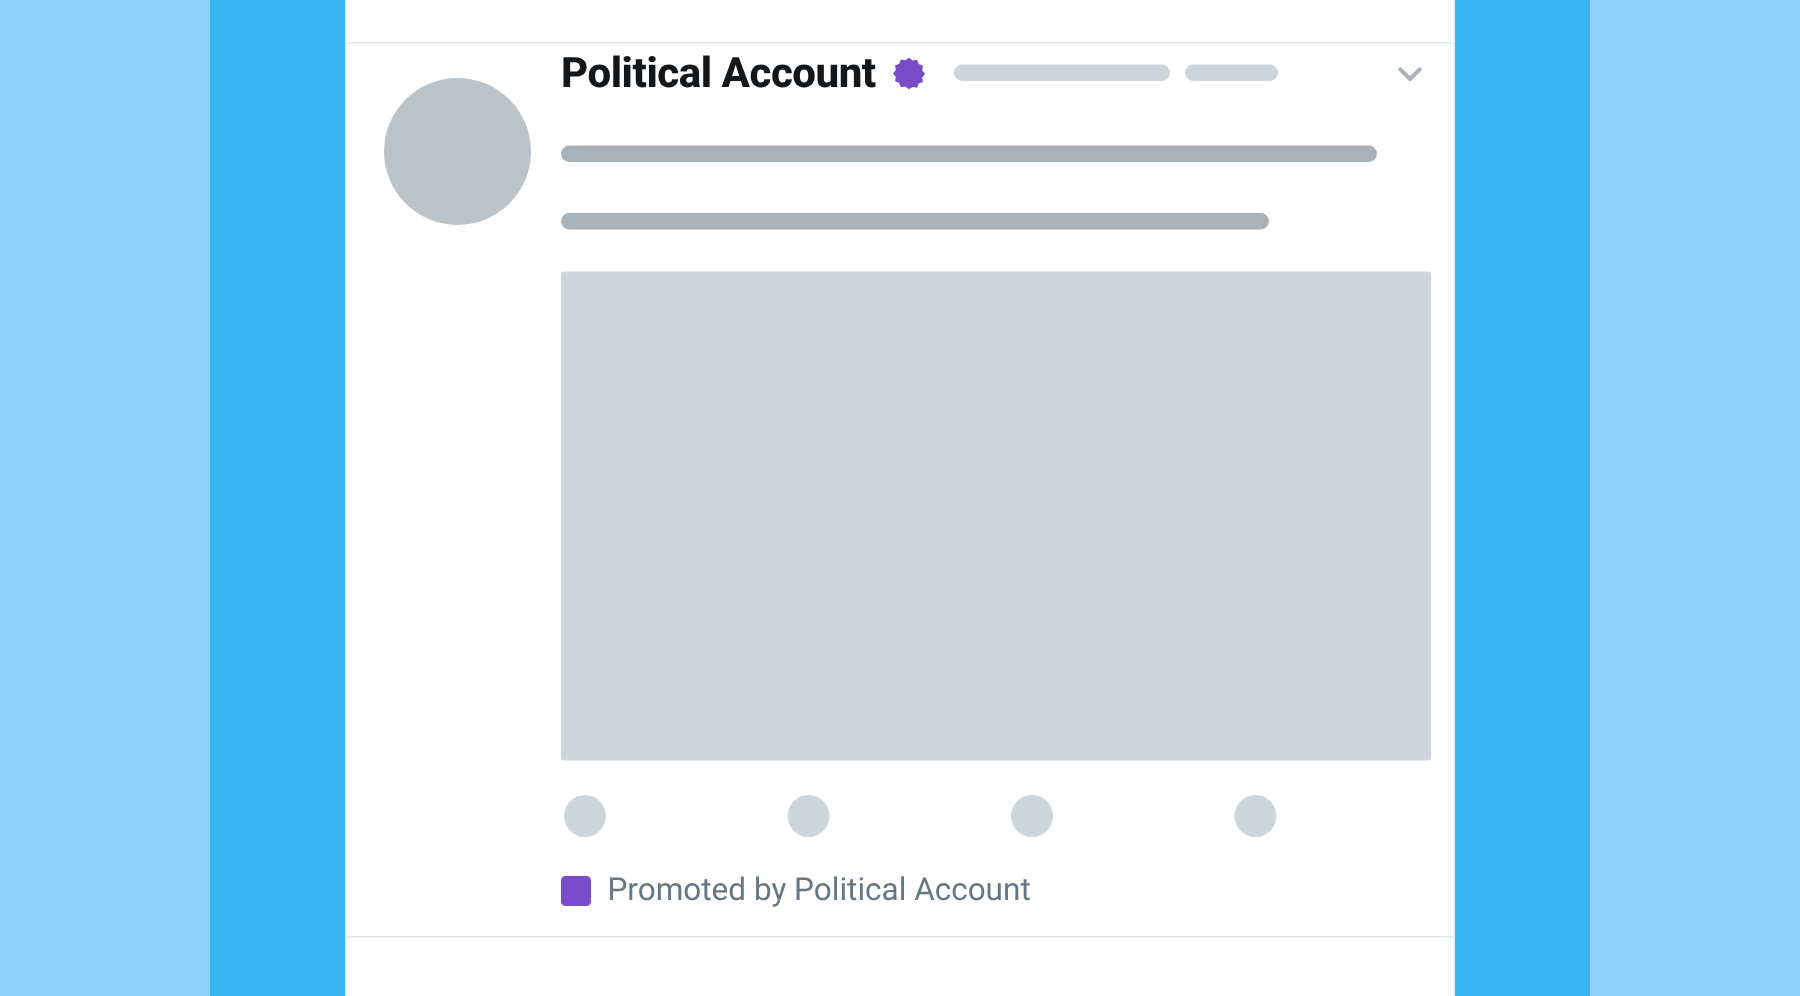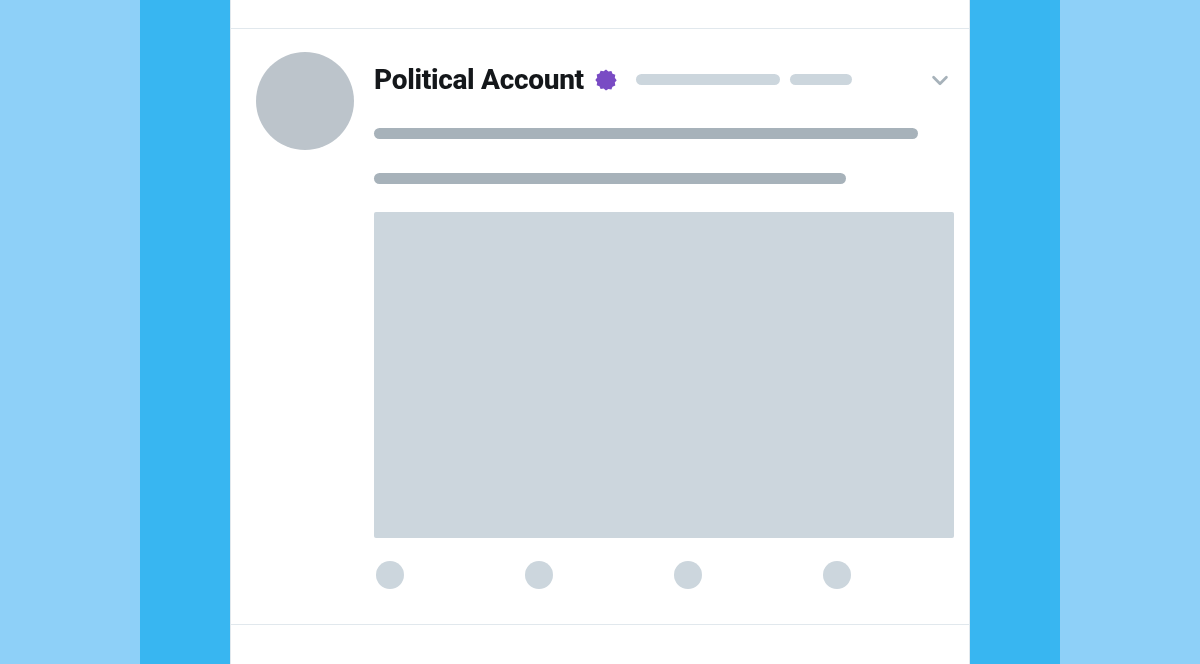--- a/index.html
+++ b/index.html
@@ -54,21 +54,21 @@
       left: 25px;
       top: 52px;
       width: 98px;
       height: 98px;
       border-radius: 50%;
       background: #bcc4cb;
     }
     .content {
       position: absolute;
       left: 143px;
-      top: 63px;
+      top: 32px;
       right: 18px;
     }
     .name-row {
       display: flex;
       align-items: center;
       gap: 10px;
     }
     .account-name {
       font-size: 28px;
       font-weight: 800;
@@ -180,14 +180,18 @@
 
     <div class="media-box"></div>
 
     <div class="actions-row">
       <div class="action-dot"></div>
       <div class="action-dot"></div>
       <div class="action-dot"></div>
       <div class="action-dot"></div>
     </div>
 
+    <div class="promo-row">
+      <span class="promo-square"></span>
+      <span class="promo-text">Promoted by Political Account</span>
+    </div>
   </div>
 </div>
 
 </body></html>

